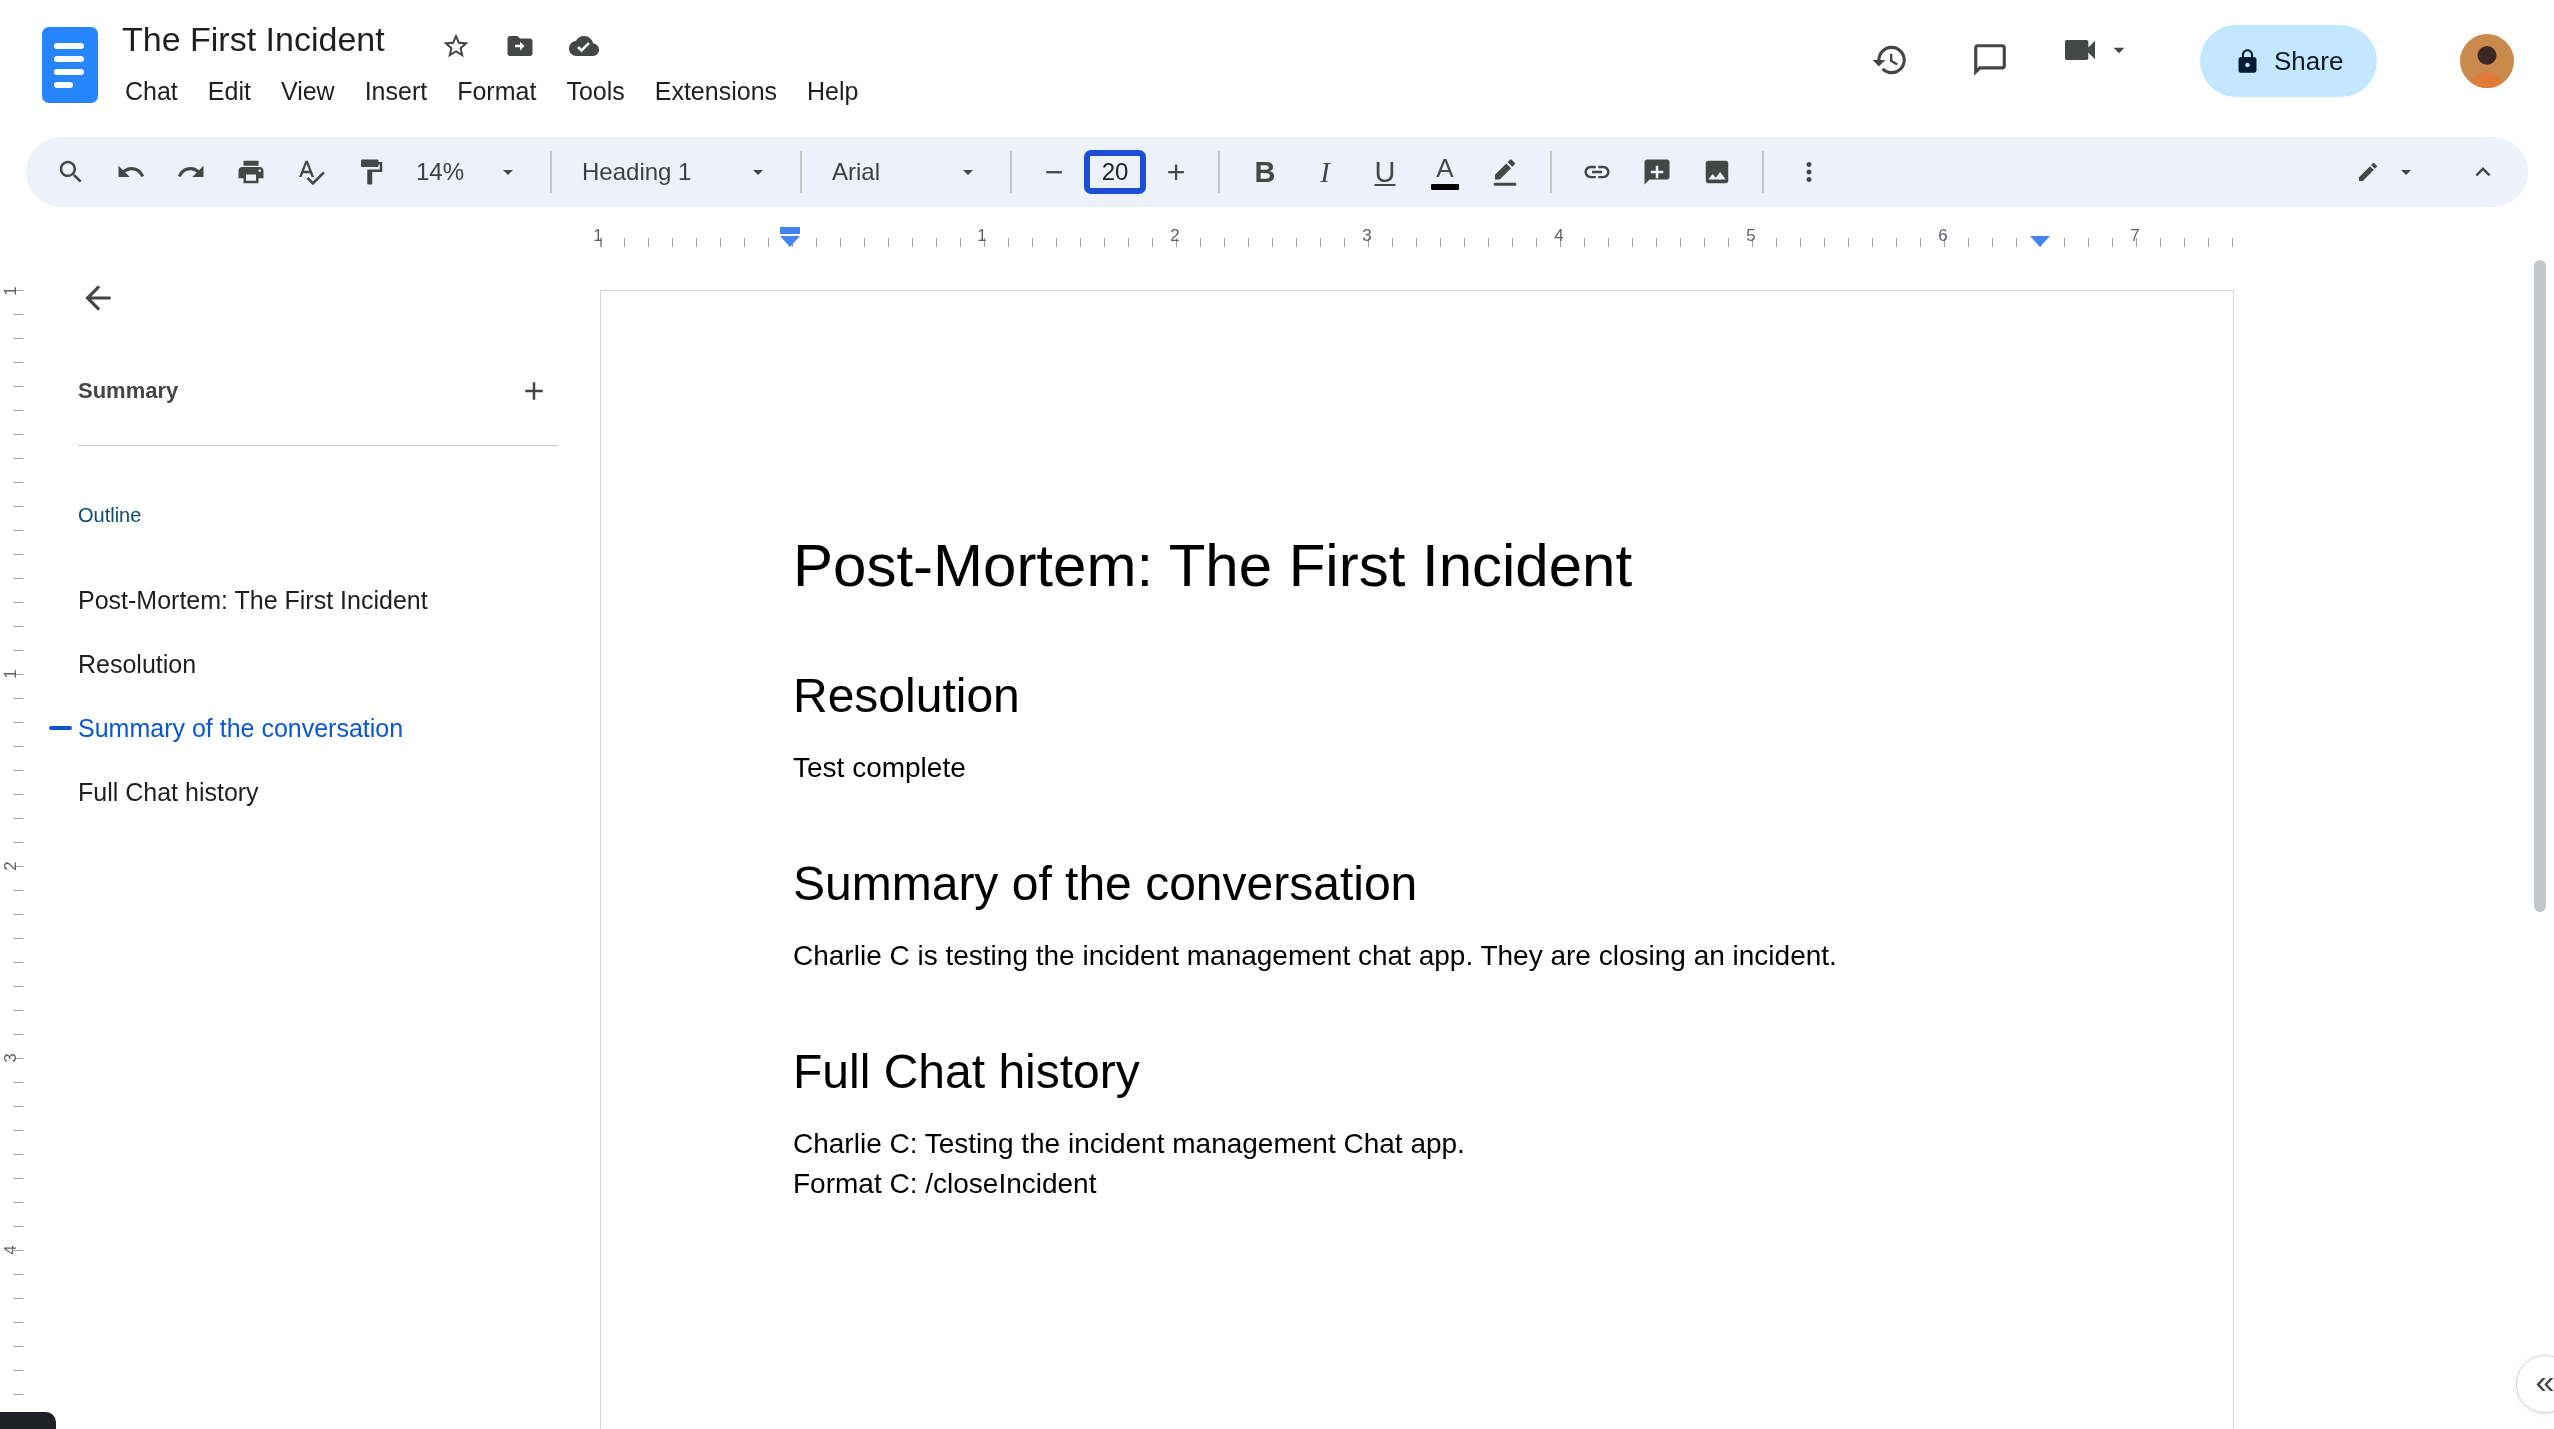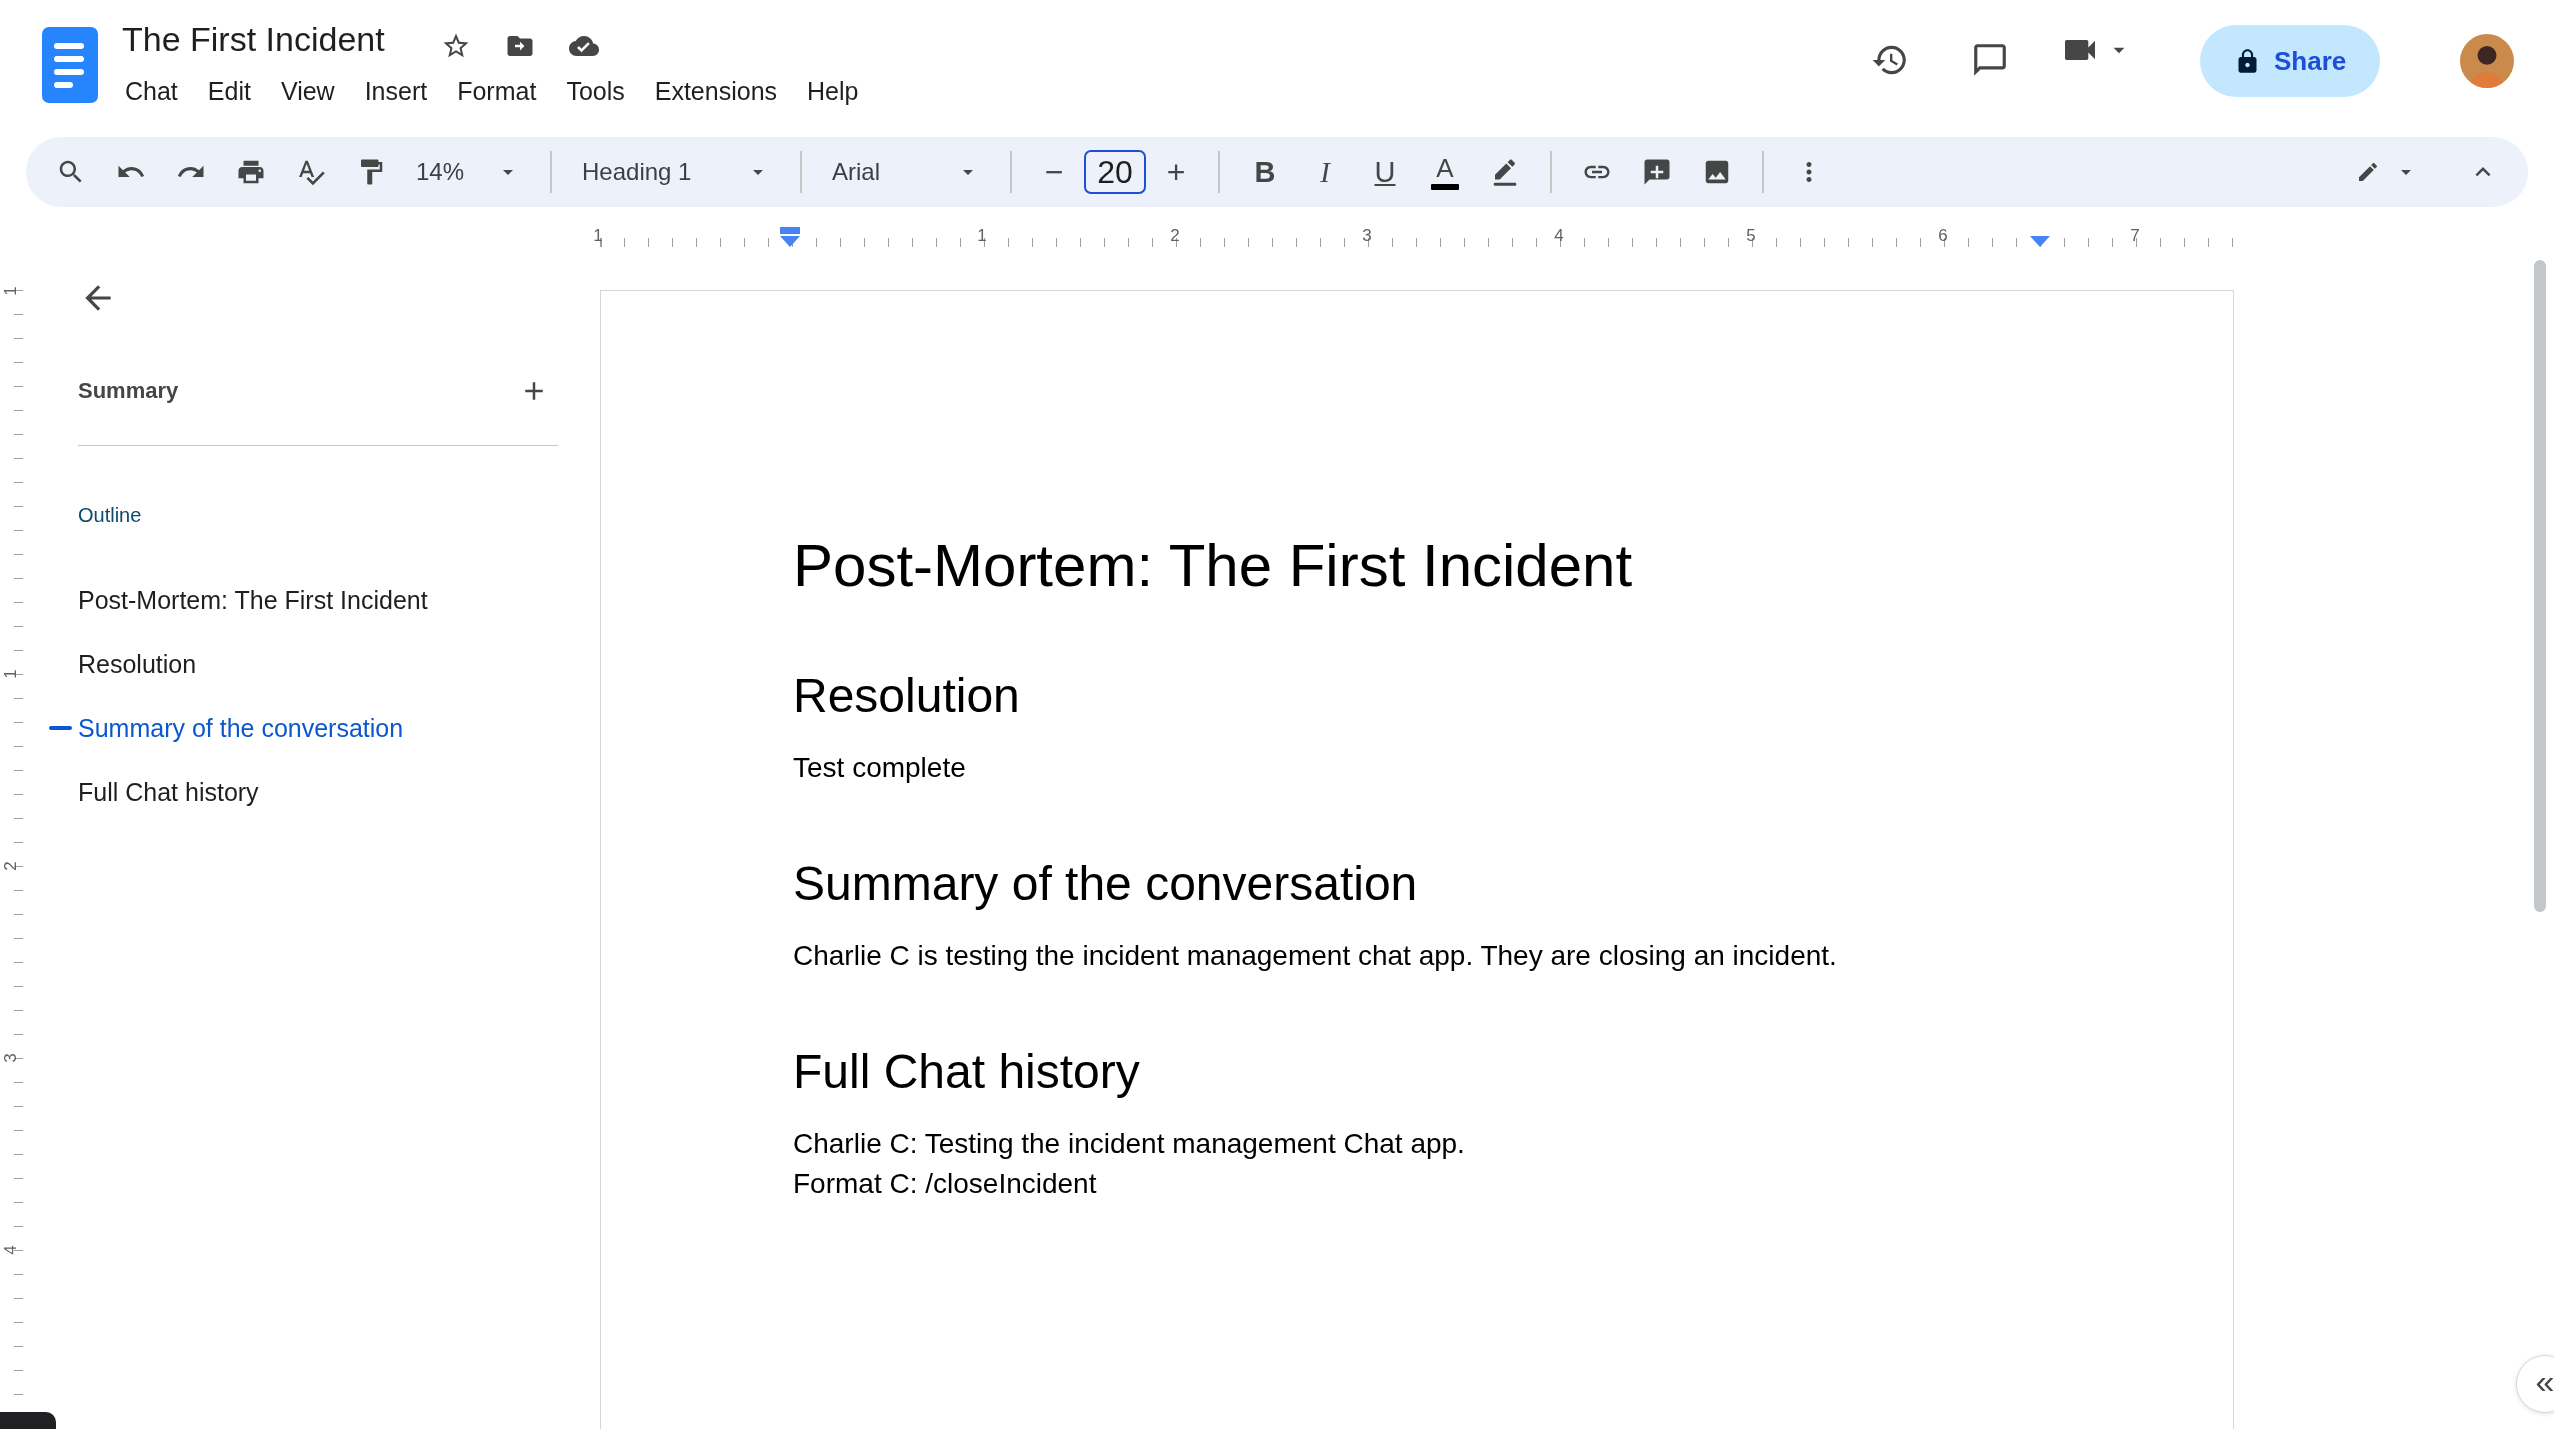--- a/index.html
+++ b/index.html
@@ -24,42 +24,42 @@
   .header-right { position:absolute; top:0; right:0; height:120px; }
   .hicon { position:absolute; top:30px; width:60px; height:60px; border:none; background:transparent;
            border-radius:50%; display:flex; align-items:center; justify-content:center; cursor:pointer; }
   .hicon svg { width:38px; height:38px; fill:#444746; }
   .video-group { position:absolute; top:30px; display:flex; align-items:center; cursor:pointer; }
   .video-group svg.cam { width:40px; height:40px; fill:#444746; }
   .video-group svg.caret { width:26px; height:26px; fill:#444746; margin-left:6px; }
   .share-btn { position:absolute; left:2200px; top:25px; height:72px; padding:0 34px; border:none;
                background:#c2e7ff; border-radius:36px; display:flex; align-items:center; gap:13px; cursor:pointer; }
   .share-btn svg { width:27px; height:27px; fill:#001d35; }
-  .share-btn span { font-size:26px; font-weight:700; color:#1d4ed8; }
+  .share-btn span { font-size:26px; font-weight:400; color:#0f172a; }
   .avatar { position:absolute; left:2460px; top:34px; width:54px; height:54px; border-radius:50%;
             overflow:hidden; cursor:pointer; }
   .avatar svg { width:54px; height:54px; display:block; }
 
   
   .toolbar { position:absolute; top:137px; left:26px; width:2502px; height:70px; background:#edf2fa;
              border-radius:35px; display:flex; align-items:center; padding:0 18px; gap:6px; }
   .tbtn { width:54px; height:54px; border:none; background:transparent; border-radius:50%;
           display:flex; align-items:center; justify-content:center; cursor:pointer; flex:none; }
   .tbtn svg { width:30px; height:30px; fill:#444746; }
   .tb-divider { width:2px; height:42px; background:#c4c7c5; margin:0 12px; flex:none; }
   .tool-select { display:flex; align-items:center; justify-content:space-between; height:54px;
                  padding:0 12px; border-radius:8px; cursor:pointer; flex:none; }
   .tool-select .label { font-size:24px; color:#3c4043; white-space:nowrap; }
   .tool-select svg { width:24px; height:24px; fill:#444746; margin-left:14px; }
   .zoom-select { width:128px; }
   .style-select { width:212px; }
   .font-select { width:172px; }
   .glyph-btn { font-size:32px; color:#444746; width:48px; height:54px; border:none; background:transparent;
                cursor:pointer; flex:none; }
-  .size-box { width:62px; height:44px; border:2px solid #1d4ed8; border-radius:7px; font-size:32px;
+  .size-box { width:62px; height:44px; border:6px solid #1d4ed8; border-radius:7px; font-size:24px;
               color:#1f1f1f; display:flex; align-items:center; justify-content:center; cursor:text; flex:none; }
   .fmt-b { font-weight:700; font-size:29px; color:#444746; }
   .fmt-i { font-style:italic; font-size:29px; color:#444746; font-family:"Liberation Serif", serif; }
   .fmt-u { font-size:29px; color:#444746; text-decoration:underline; }
   .color-stack { display:flex; flex-direction:column; align-items:center; }
   .color-stack .a { font-size:26px; color:#444746; font-weight:500; line-height:26px; }
   .color-stack .bar { width:28px; height:6px; background:#000; margin-top:3px; border-radius:1px; }
   .toolbar-right { margin-left:auto; display:flex; align-items:center; gap:26px; }
 
   

